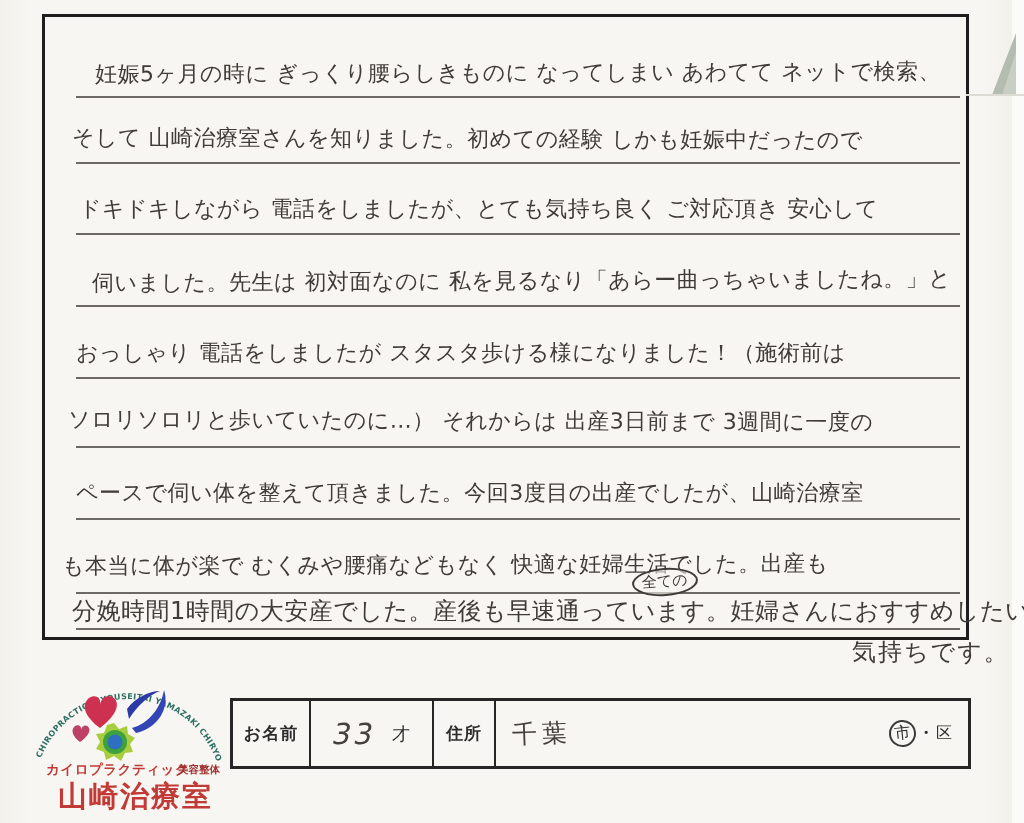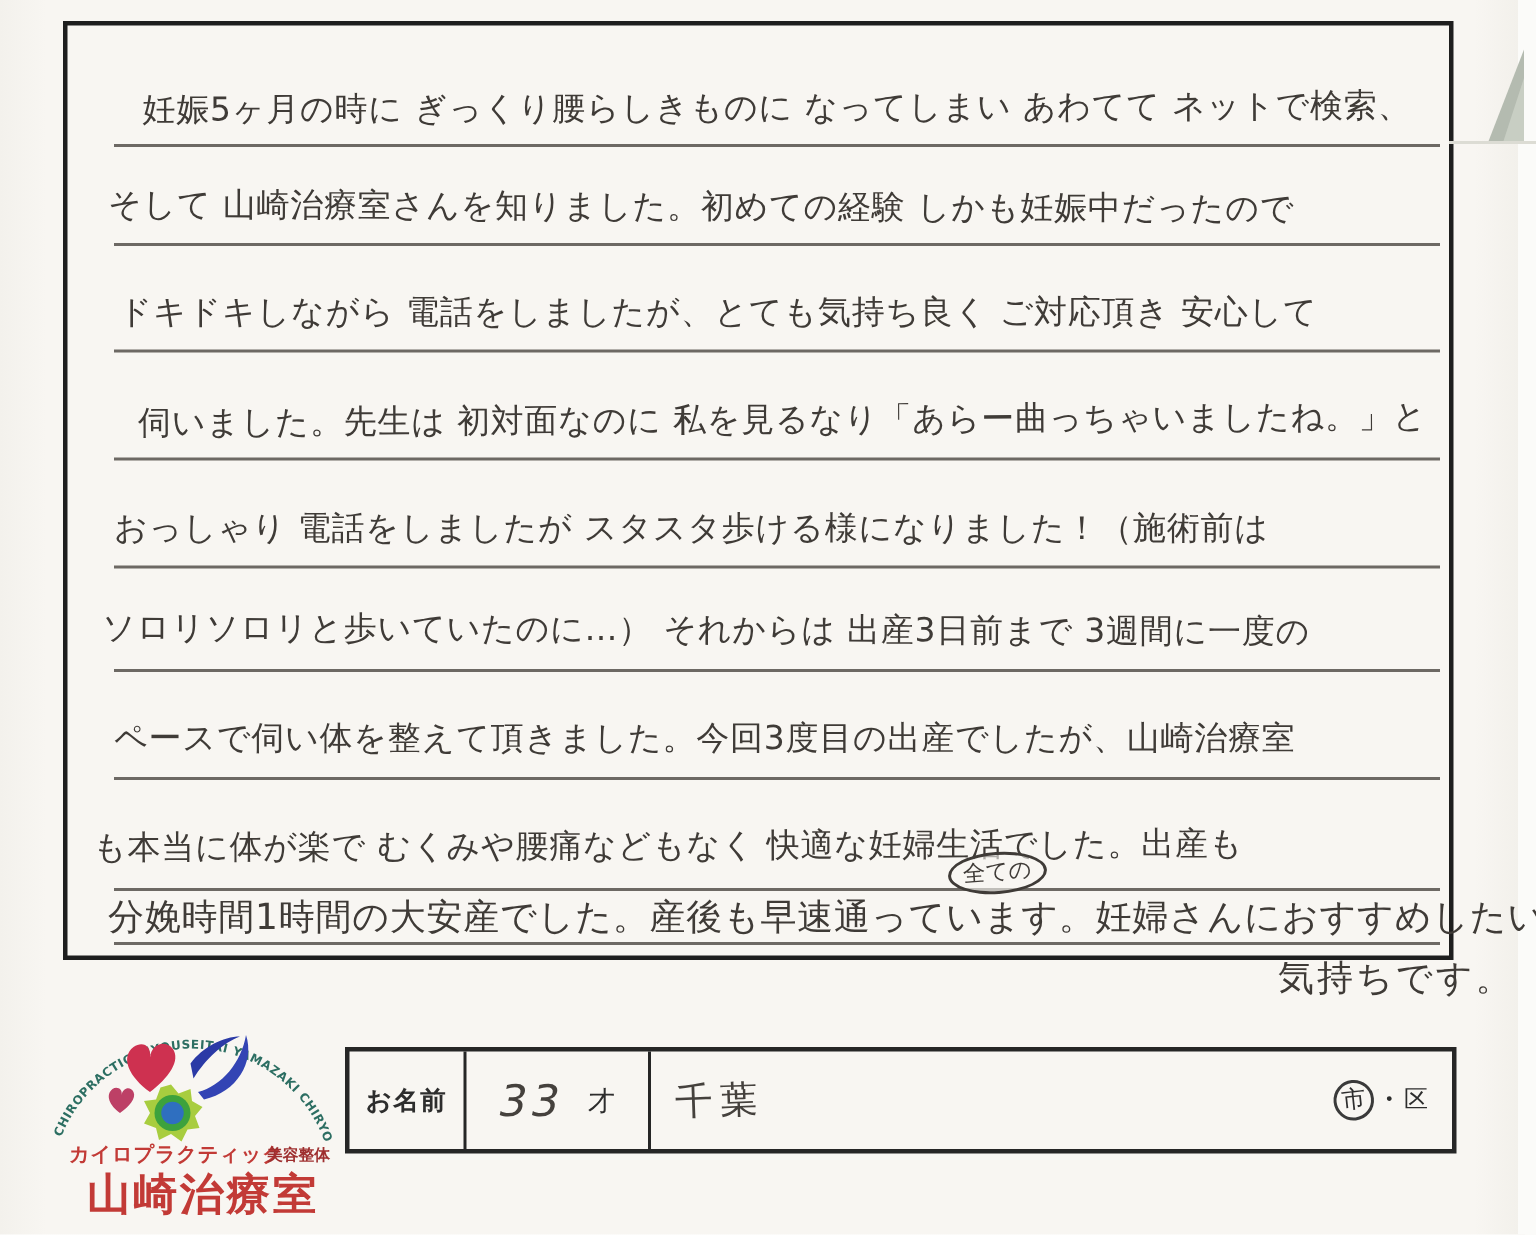--- a/index.html
+++ b/index.html
@@ -113,20 +113,21 @@
   <text x="150" y="91" font-size="10.5" font-weight="bold" fill="#9e2f2f">美容整体</text>
   <text x="30" y="124" font-size="29" font-weight="bold" fill="#c23a36" letter-spacing="2">山崎治療室</text>
 </svg>
 
 <div class="info-table">
   <div class="cell cell-label w-name-l">お名前</div>
   <div class="cell w-age-v">
     <span class="hand-age">33</span>
     <span class="age-unit">才</span>
   </div>
+  <div class="cell cell-label w-addr-l">住所</div>
   <div class="cell w-addr-v">
     <span class="hand-addr">千葉</span>
     <span class="addr-opts">
       <span class="circled">市</span>
       <span class="dot">・</span>
       <span>区</span>
     </span>
   </div>
 </div>
 

